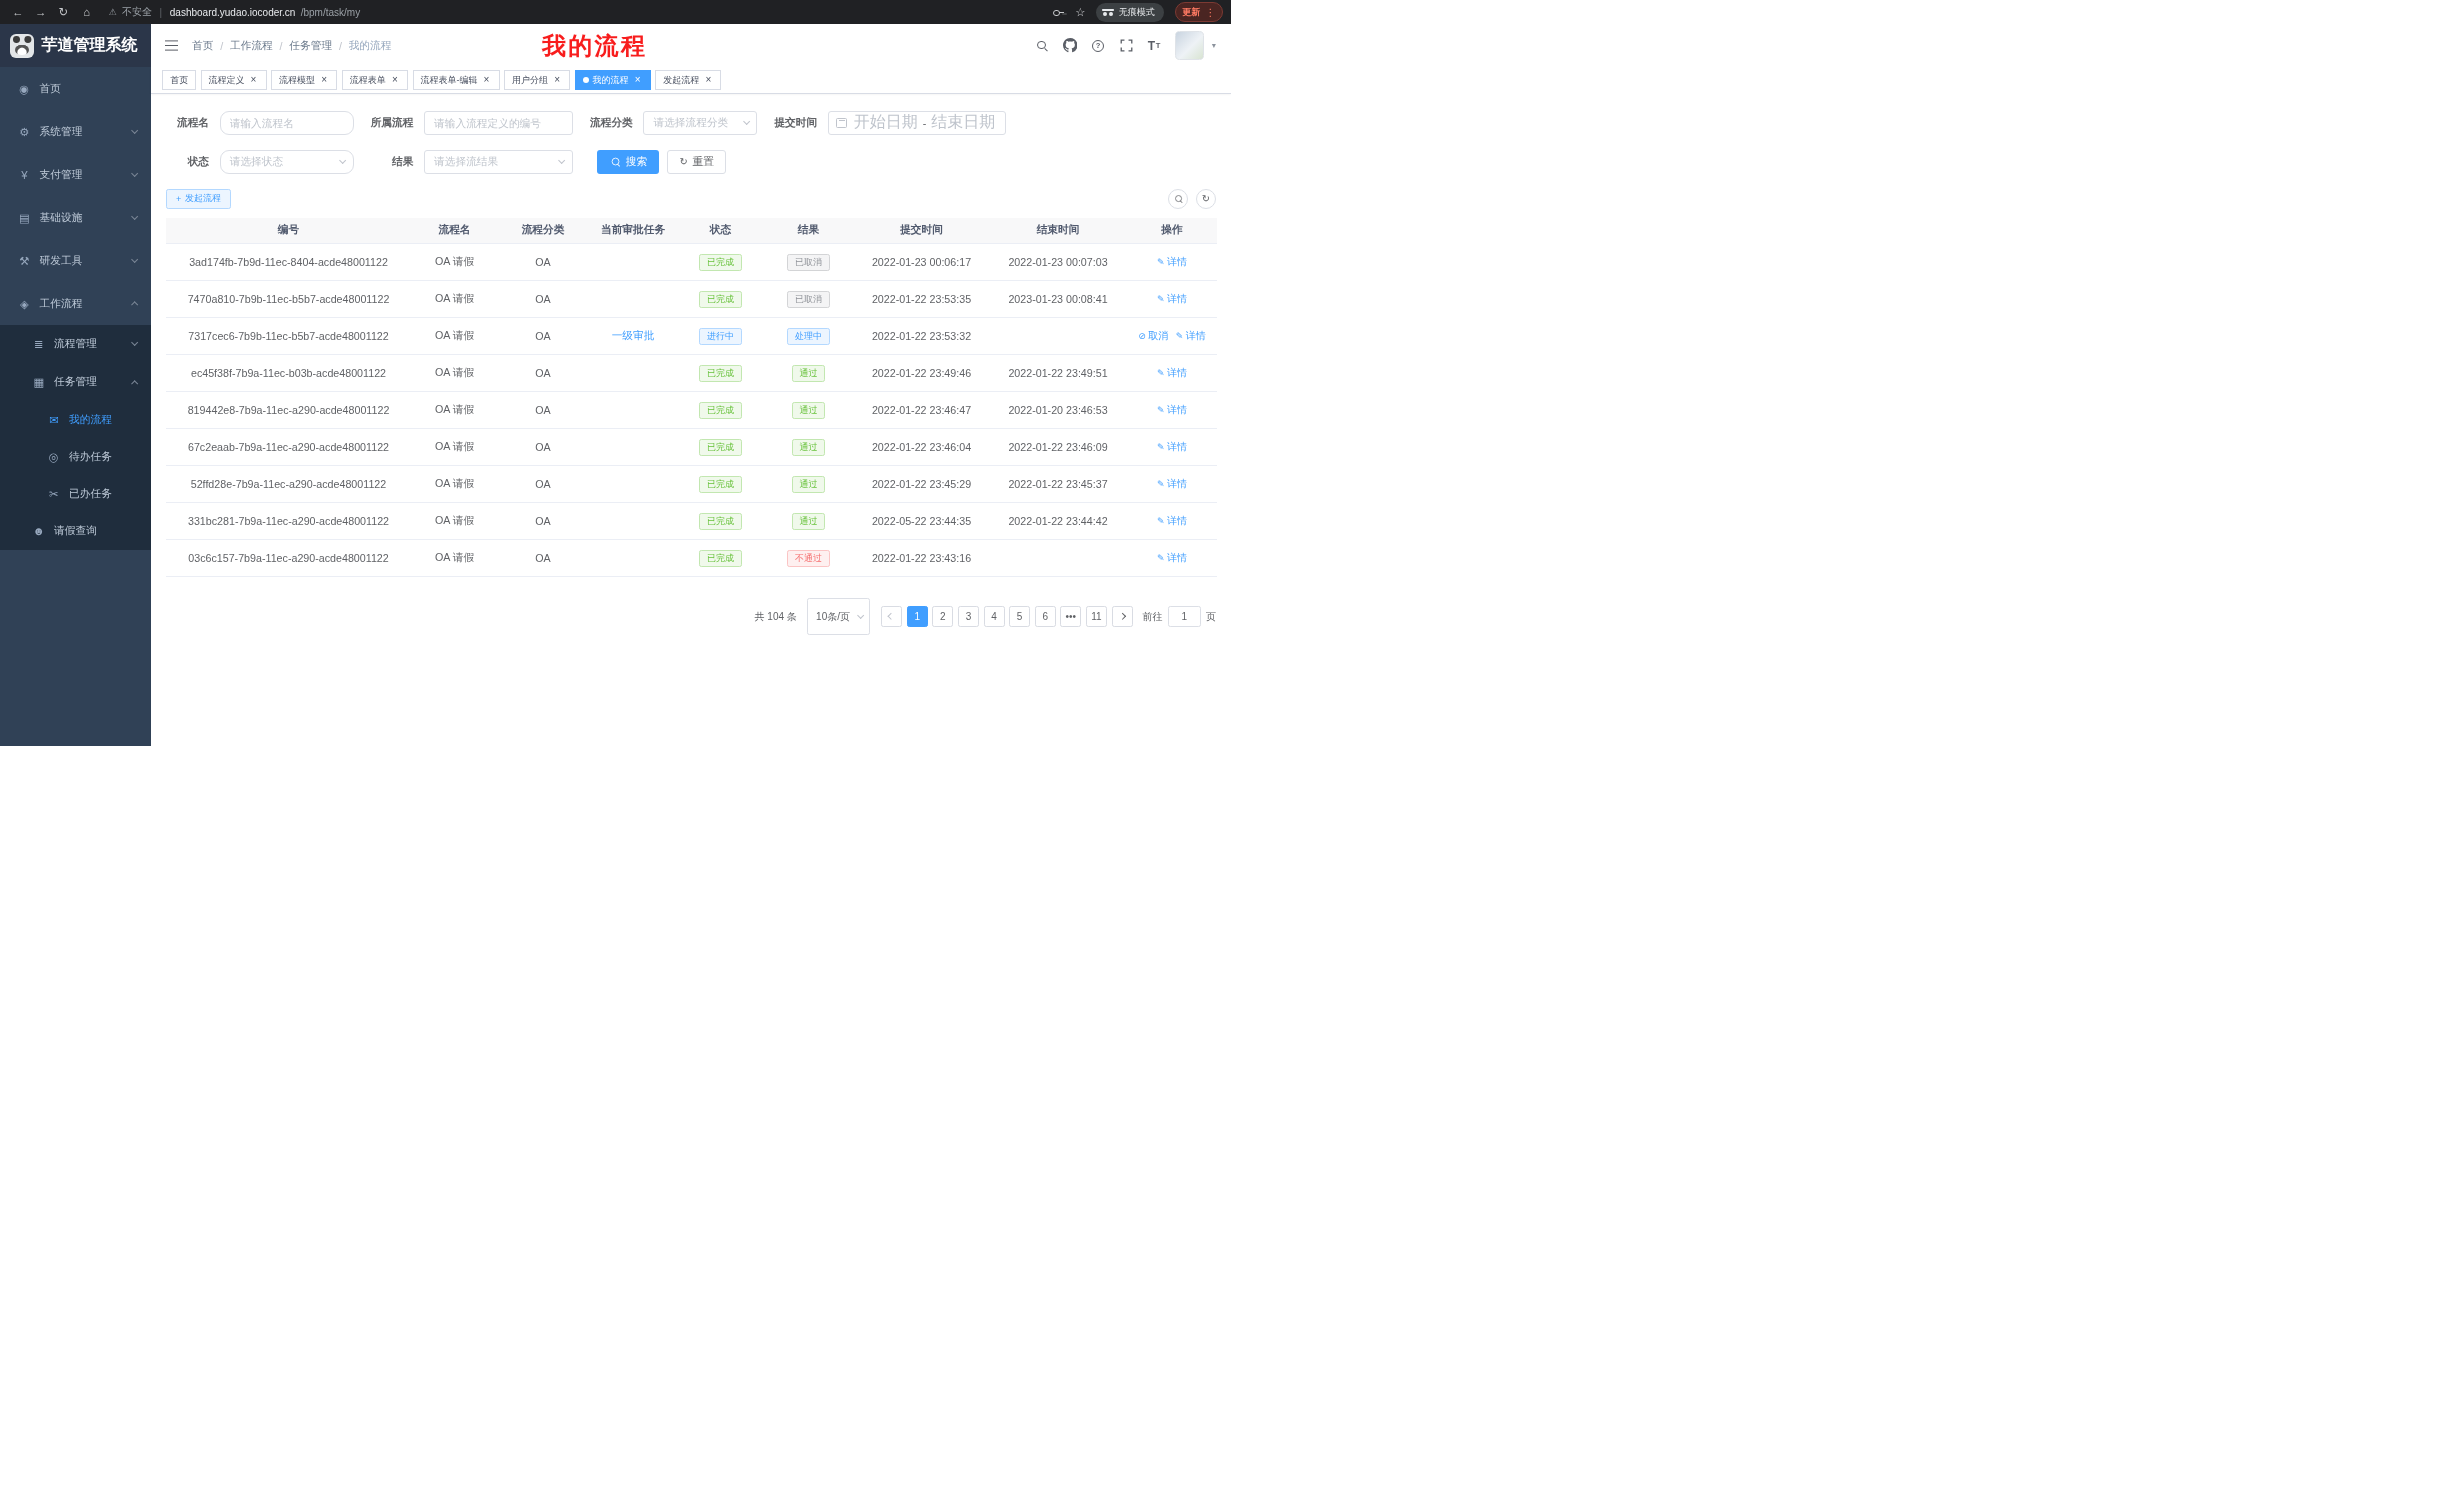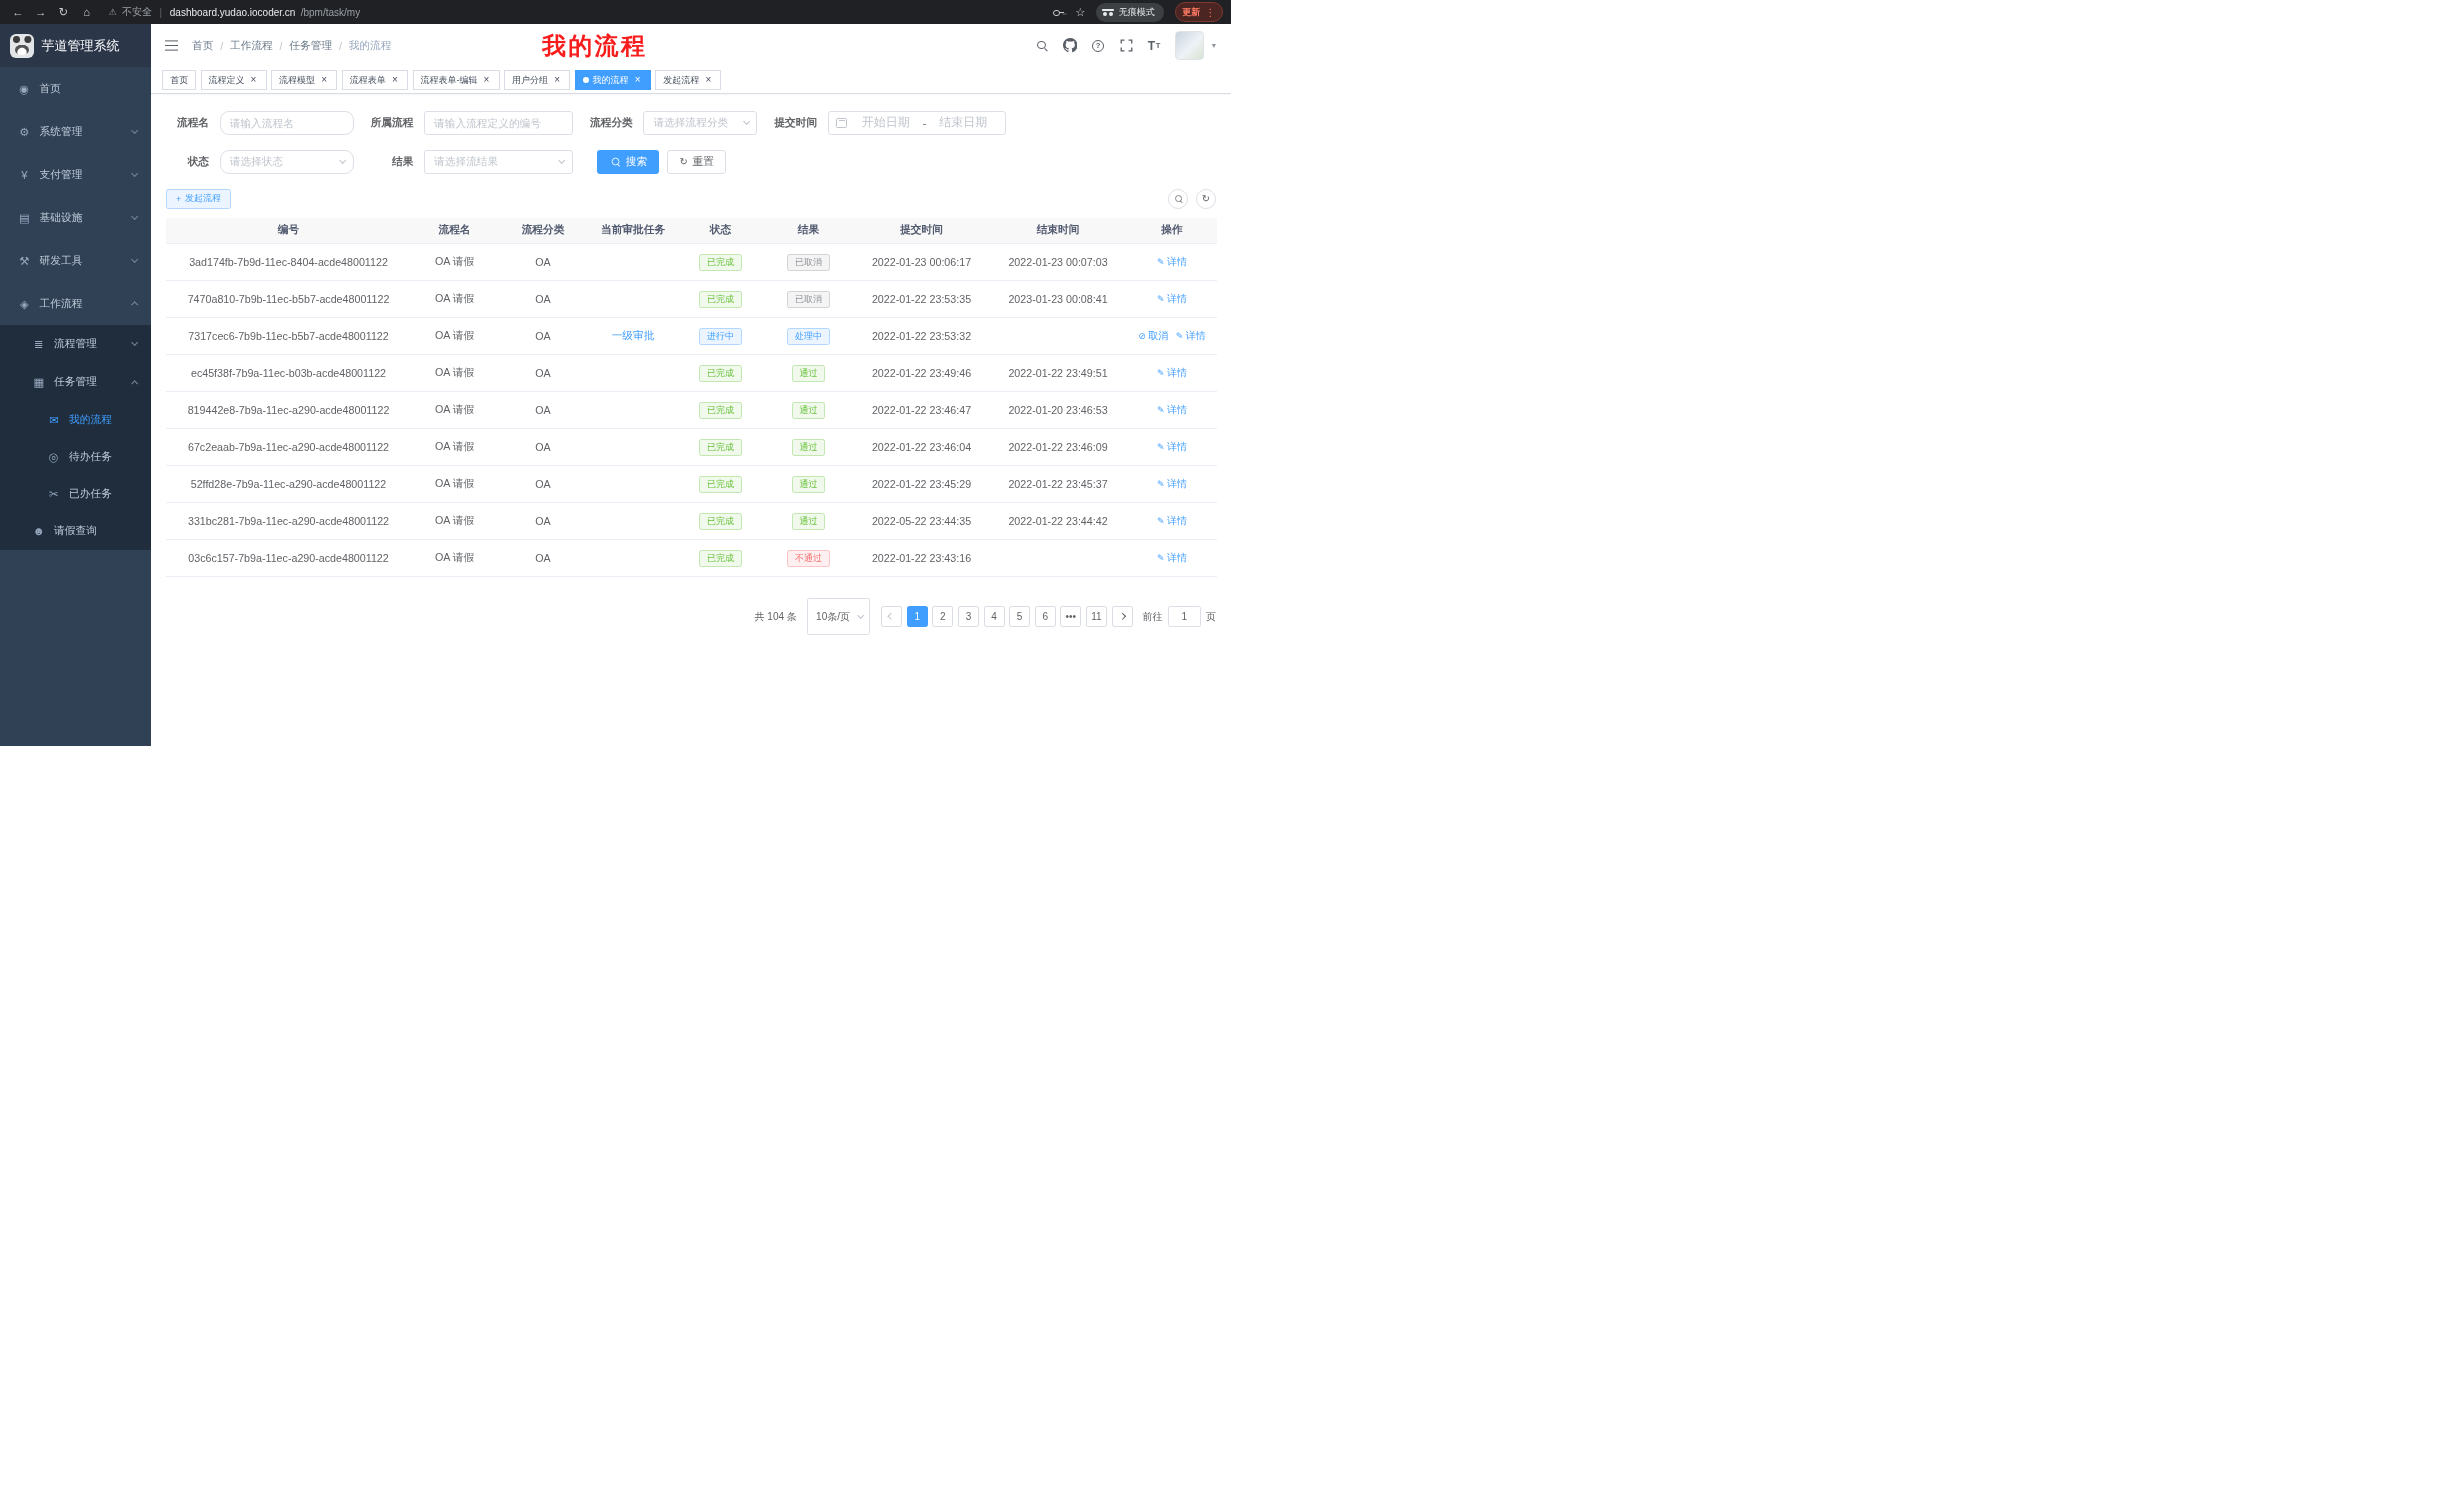--- a/index.html
+++ b/index.html
@@ -28,21 +28,21 @@
 
   
   .app { display: flex; height: 722px; }
 
   
   .sidebar { width: 151px; background: #304156; flex: none; display: flex; flex-direction: column; }
   .logo { height: 43px; display: flex; align-items: center; gap: 7.6px; padding: 0 10px; cursor: pointer; background: #2b3649; }
   .logo-img { width: 24px; height: 24px; border-radius: 6px; background: #e3e6e8; position: relative; overflow: hidden; flex: none; }
   .logo-img::before { content: ""; position: absolute; top: 2.3px; left: 3px; width: 6.8px; height: 6.8px; background: #3b3b3b; border-radius: 50%; box-shadow: 11.4px 0 0 #3b3b3b; }
   .logo-img::after { content: ""; position: absolute; bottom: 2.3px; left: 5.3px; width: 13.7px; height: 10.7px; background: #fff; border-radius: 50%; box-shadow: inset 2.3px 2.3px 0 #545454, inset -2.3px 2.3px 0 #545454; }
-  .logo-title { color: #fff; font-size: 13px; font-weight: 400; white-space: nowrap; }
+  .logo-title { color: #fff; font-size: 16px; font-weight: 700; white-space: nowrap; }
   .menu { flex: 1; }
   .menu-item { display: flex; align-items: center; height: 43px; padding: 0 13.7px 0 17.5px; color: #bfcbd9; font-size: 10.7px; cursor: pointer; }
   .menu-item.sub { background: #1f2d3d; }
   .menu-item.lvl2 { height: 38px; padding-left: 32px; }
   .menu-item.lvl3 { height: 37px; padding-left: 47px; }
   .menu-item.active { color: #409eff; }
   .mi-icon { width: 13.7px; margin-right: 8.4px; color: #97a8be; font-size: 11.4px; text-align: center; flex: none; }
   .menu-item.active .mi-icon { color: #409eff; }
   .mi-label { white-space: nowrap; }
   .chev { display: inline-block; width: 5.3px; height: 5.3px; border-right: 1.1px solid currentColor; border-bottom: 1.1px solid currentColor; transform: rotate(45deg); }
@@ -88,21 +88,21 @@
   .f-label { width: 43px; text-align: right; margin-right: 10.7px; font-size: 10.7px; color: #606266; font-weight: 600; flex: none; white-space: nowrap; }
   .ipt { height: 24px; border: 0.8px solid #dcdfe6; border-radius: 3px; padding: 0 9px; font-size: 10.7px; color: #606266; background: #fff; outline: none; }
   .ipt::placeholder { color: #bfc4cc; }
   .w176 { width: 134px; border-radius: 9px; } .w196 { width: 149px; } .w170 { width: 114px; } .w234 { width: 178px; }
   .select { display: flex; align-items: center; justify-content: space-between; padding: 0 7.6px 0 9px; cursor: pointer; }
   .placeholder { color: #bfc4cc; font-size: 10.7px; white-space: nowrap; }
   .sel-chev { color: #c0c4cc; margin-top: -2.3px; flex: none; }
   .daterange { display: flex; align-items: center; padding: 0 7.6px; cursor: pointer; }
   .i-cal { position: relative; display: inline-block; width: 10.7px; height: 10px; border: 1px solid #c0c4cc; border-radius: 1.5px; margin-right: 4.6px; flex: none; }
   .i-cal::before { content: ""; position: absolute; left: 1.5px; right: 1.5px; top: 1.5px; height: 1px; background: #c0c4cc; }
-  .dr-ph { flex: 1; text-align: center; color: #bfc4cc; font-size: 12px; white-space: nowrap; }
+  .dr-ph { flex: 1; text-align: center; color: #bfc4cc; font-size: 16px; white-space: nowrap; }
   .dr-sep { color: #606266; margin: 0 3px; }
   .btn { height: 24px; border-radius: 3px; font-size: 10.7px; display: inline-flex; align-items: center; gap: 4.6px; padding: 0 11.4px; cursor: pointer; border: 0.8px solid transparent; }
   .btn-primary { background: var(--primary, #409eff); color: #fff; margin-left: 7.6px; }
   .btn-default { background: #fff; border-color: #dcdfe6; color: #606266; margin-left: 7.6px; }
   .btn .i-mag { transform: scale(.85); }
   .btn-ic { font-size: 10px; }
 
   .toolbar { display: flex; align-items: center; justify-content: space-between; margin: 4.6px 0 9px; }
   .btn-create { height: 20px; font-size: 9px; background: var(--primary-bg, #ecf5ff); border: 0.8px solid var(--primary-border, #b3d8ff); color: var(--primary, #409eff); border-radius: 2.3px; display: inline-flex; align-items: center; gap: 3.8px; padding: 0 9px; cursor: pointer; }
   .tools { display: flex; gap: 7.6px; }

